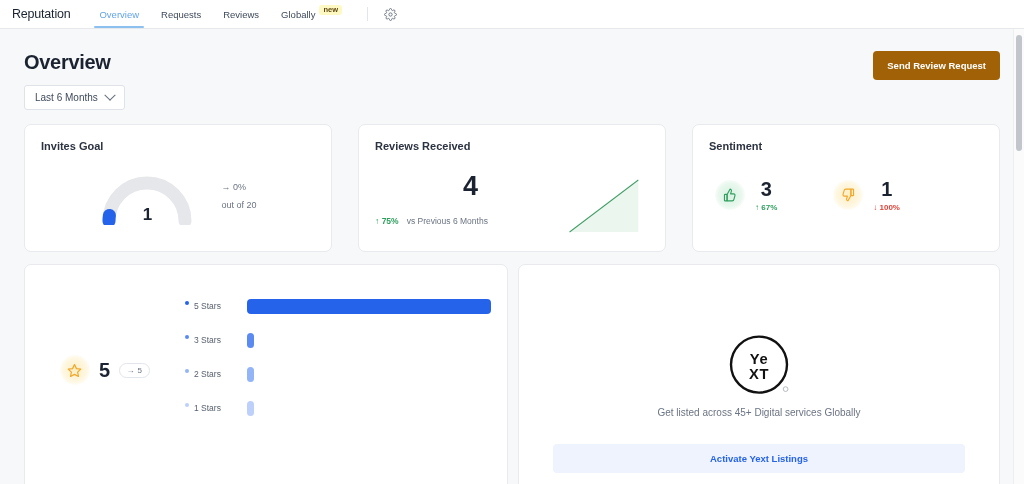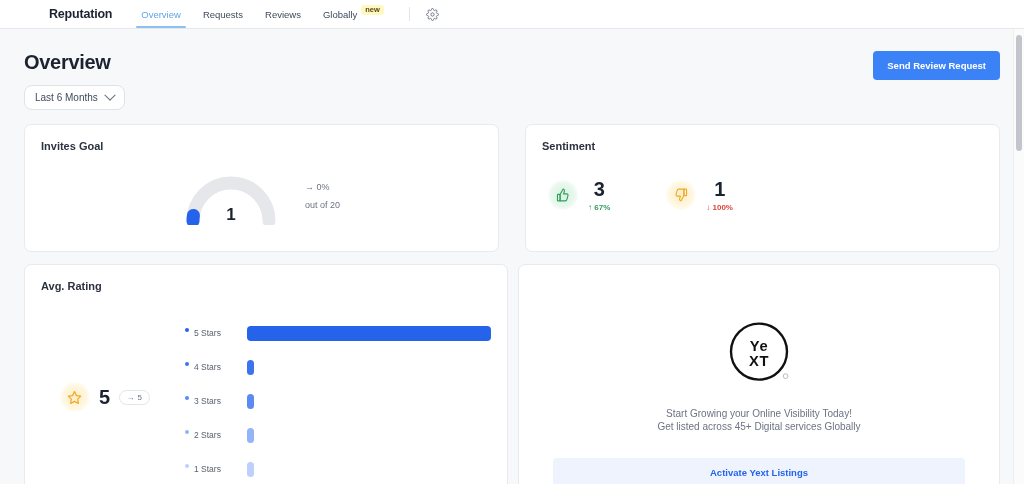--- a/index.html
+++ b/index.html
@@ -16,26 +16,25 @@
     height: 29px;
     background: #ffffff;
     border-bottom: 1px solid #e6e8eb;
     display: flex;
     align-items: stretch;
     padding: 0 0 0 12px;
     position: relative;
   }
   .brand {
     font-size: 12.5px;
-    font-weight: 700;
+    font-weight: 400;
     letter-spacing: -0.2px;
     color: #1b2330;
     display: flex; align-items: center;
     padding-right: 18px;
-    margin-left: 37px;
   }
   .navtabs { display: flex; align-items: stretch; gap: 0; }
   .navtab {
     display: flex; align-items: center;
     padding: 0 11px;
     font-size: 9.5px;
     color: #3f4a5a;
     position: relative;
     cursor: pointer;
     white-space: nowrap;
@@ -77,36 +76,36 @@
   }
   .page-inner { padding: 0 24px; }
 
   .page-head {
     display: flex; align-items: flex-start;
     justify-content: space-between;
     padding-top: 22px;
   }
   .page-title { font-size: 20px; font-weight: 700; letter-spacing: -0.3px; }
   .btn-primary {
-    background: #3b82f6;
+    background: #a16207;
     color: #fff;
     font-size: 9.5px;
     font-weight: 700;
     border: none;
     border-radius: 4px;
     padding: 9px 14px;
     cursor: pointer;
     white-space: nowrap;
   }
   .range-select {
     margin-top: 11px;
     display: inline-flex; align-items: center; gap: 8px;
     background: #fff;
     border: 1px solid #dfe3e8;
-    border-radius: 8px;
+    border-radius: 3px;
     padding: 6px 10px;
     font-size: 10px;
     color: #3f4a5a;
     cursor: pointer;
   }
   .chev {
     width: 8px; height: 8px;
     border-right: 1.4px solid #66707e;
     border-bottom: 1.4px solid #66707e;
     transform: rotate(45deg) translate(-2px,-2px);
@@ -314,20 +313,41 @@
           <div class="gauge-side">
             <div class="g1">
               <span>→</span>
               <span>0%</span>
             </div>
             <div class="g2">out of 20</div>
           </div>
         </div>
       </div>
 
+      <div class="card">
+        <div class="card-title">Reviews Received</div>
+        <div class="rr-body">
+          <div class="rr-left">
+            <div class="rr-big">4</div>
+            <div class="rr-sub">
+              <span class="rr-up">
+                <span>↑</span>
+                <span>75%</span>
+              </span>
+              <span>vs Previous 6 Months</span>
+            </div>
+          </div>
+          <div class="rr-spark">
+            <svg width="100%" height="72" viewBox="0 0 110 72" preserveAspectRatio="none">
+              <path d="M6 66 L96 14 L96 66 Z" fill="#eaf6ee"></path>
+              <path d="M6 66 L96 14" fill="none" stroke="#3f9c63" stroke-width="1.4"></path>
+            </svg>
+          </div>
+        </div>
+      </div>
 
       <div class="card">
         <div class="card-title">Sentiment</div>
         <div class="sent-body">
 
           <div class="sent-item">
             <span class="glow green">
               <svg width="14" height="14" viewBox="0 0 24 24" fill="none" stroke="#2f9e5e" stroke-width="1.9" stroke-linejoin="round">
                 <path d="M7 22V11l5-9a2.5 2.5 0 0 1 2.4 3.2L13 10h5.3a2.3 2.3 0 0 1 2.2 2.9l-1.8 6.6A3 3 0 0 1 15.8 22z"></path>
                 <rect x="2.5" y="11" width="4.5" height="11" rx="1.2"></rect>
@@ -358,21 +378,20 @@
             </div>
           </div>
 
         </div>
       </div>
     </div>
 
     <div class="row2">
 
       <div class="card card-rating">
-        <div class="card-title">Avg. Rating</div>
         <div class="rating-body">
           <div class="rating-left">
             <span class="glow amber">
               <svg width="15" height="15" viewBox="0 0 24 24" fill="none" stroke="#f0a72a" stroke-width="1.9" stroke-linejoin="round">
                 <polygon points="12,2.5 15.1,9 22,9.9 17,14.7 18.3,21.5 12,18.2 5.7,21.5 7,14.7 2,9.9 8.9,9"></polygon>
               </svg>
             </span>
             <span class="rating-val">5</span>
             <span class="pill">
               <span>→</span>
@@ -384,29 +403,20 @@
                 <div class="bar-label">
                   <span class="dot" style="background: rgb(37, 99, 235);"></span>
                   <span>5 Stars</span>
                 </div>
                 <div class="bar-track">
                   <div class="bar" style="width: 100%; min-width: 7px; background: rgb(37, 99, 235);"></div>
                 </div>
               </div>
               <div class="bar-row">
                 <div class="bar-label">
-                  <span class="dot" style="background: rgb(59, 116, 238);"></span>
-                  <span>4 Stars</span>
-                </div>
-                <div class="bar-track">
-                  <div class="bar" style="width: 0%; min-width: 7px; background: rgb(59, 116, 238);"></div>
-                </div>
-              </div>
-              <div class="bar-row">
-                <div class="bar-label">
                   <span class="dot" style="background: rgb(91, 139, 242);"></span>
                   <span>3 Stars</span>
                 </div>
                 <div class="bar-track">
                   <div class="bar" style="width: 0%; min-width: 7px; background: rgb(91, 139, 242);"></div>
                 </div>
               </div>
               <div class="bar-row">
                 <div class="bar-label">
                   <span class="dot" style="background: rgb(147, 180, 247);"></span>
@@ -432,21 +442,20 @@
       <div class="card card-yext">
         <div class="yext-body">
           <div class="yext-logo">
             <svg width="70" height="70" viewBox="0 0 100 100">
               <circle cx="50" cy="48" r="40" fill="none" stroke="#111111" stroke-width="3.4"></circle>
               <text x="50" y="47" text-anchor="middle" font-family="'Liberation Sans', sans-serif" font-size="21" font-weight="700" fill="#111111" letter-spacing="1">Ye</text>
               <text x="50" y="69" text-anchor="middle" font-family="'Liberation Sans', sans-serif" font-size="21" font-weight="700" fill="#111111" letter-spacing="1">XT</text>
               <circle cx="88" cy="83" r="3.4" fill="none" stroke="#9aa0a8" stroke-width="1"></circle>
             </svg>
           </div>
-          <div class="yext-line first">Start Growing your Online Visibility Today!</div>
           <div class="yext-line">Get listed across 45+ Digital services Globally</div>
           <button class="btn-soft">Activate Yext Listings</button>
         </div>
       </div>
     </div>
   </div>
 
   <div class="scrollbar">
     <div class="scroll-thumb"></div>
   </div>

